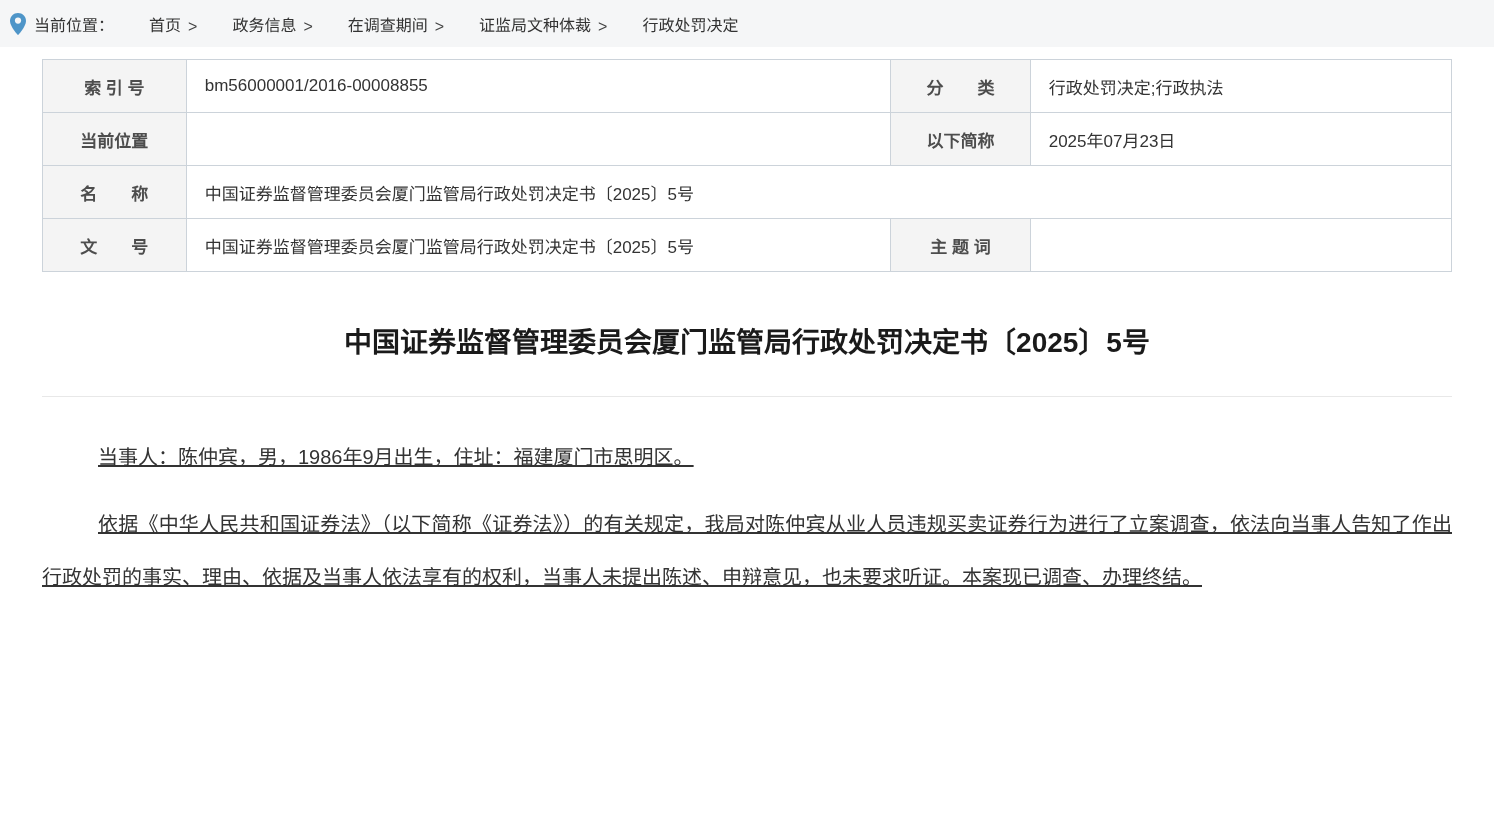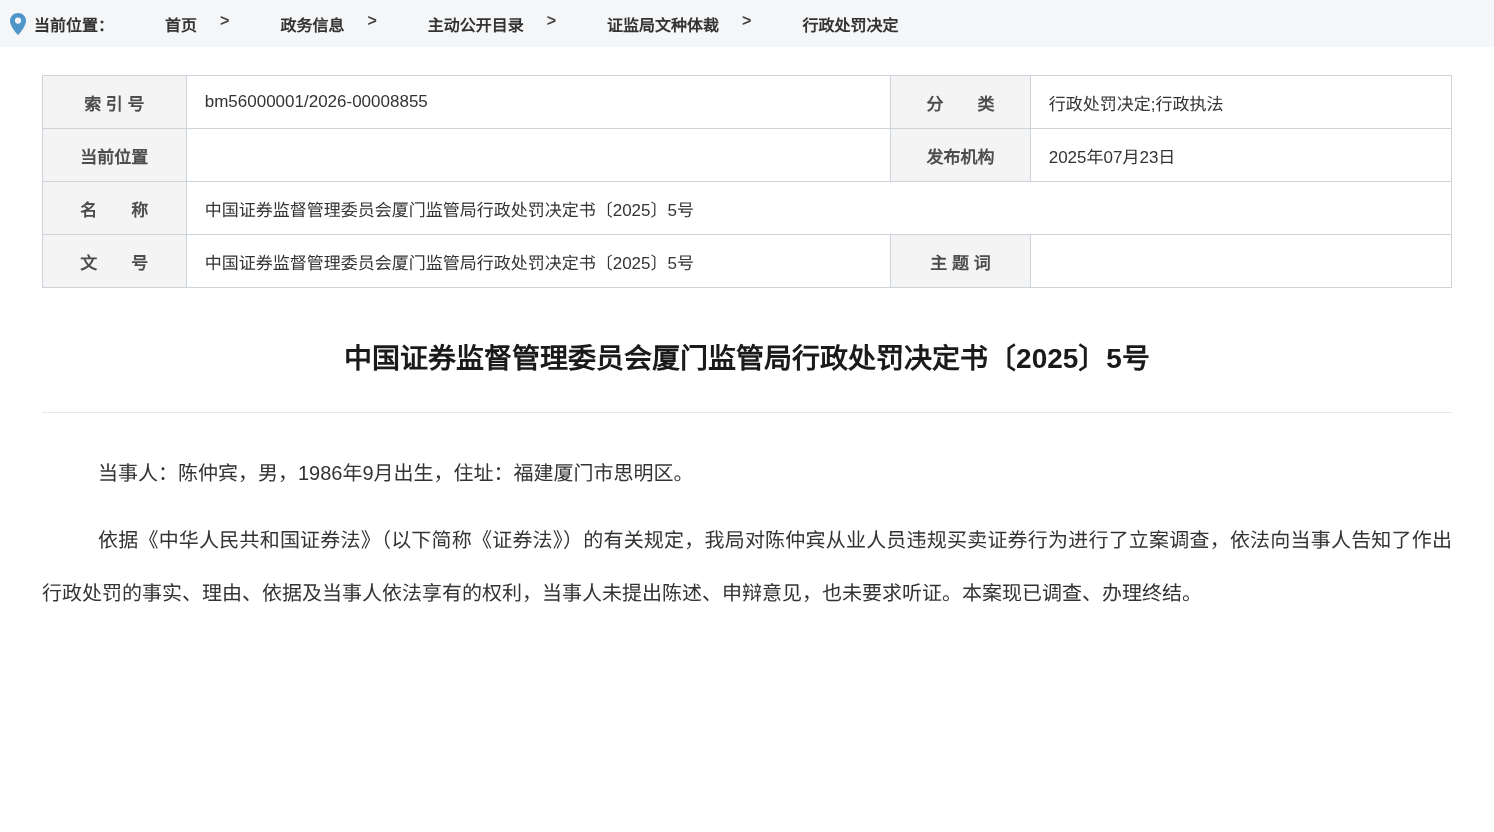--- a/index.html
+++ b/index.html
@@ -15,32 +15,32 @@
     width: 100%;
     height: 47px;
     background: #f5f6f7;
     display: flex;
     align-items: center;
     padding-left: 10px;
     font-size: 16px;
     color: #333333;
   }
   .pin-icon { width: 16px; height: 22px; margin-right: 8px; flex: 0 0 auto; }
-  .crumbs { display: flex; align-items: flex-start; gap: 23px; white-space: nowrap; font-weight: bold; }
+  .crumbs { display: flex; align-items: flex-end; gap: 7px; white-space: nowrap; }
   .crumb { color: #333333; text-decoration: none; cursor: pointer; margin-left: 28px; }
   .crumb-sep { color: #444444; }
 
   
   .content { margin: 0 42px; }
 
   
   table.meta-table {
     width: 100%;
     border-collapse: collapse;
-    margin-top: 28px;
+    margin-top: 12px;
     table-layout: fixed;
   }
   table.meta-table td {
     border: 1px solid #ccd3da;
     height: 53px;
     font-size: 17px;
     vertical-align: middle;
   }
   td.m-label {
     background: #f4f4f4;
@@ -70,64 +70,65 @@
     height: 0;
   }
   .doc-body { margin-top: 34px; padding-bottom: 30px; }
   .doc-body p {
     font-size: 20px;
     line-height: 53px;
     color: #333333;
     text-align: justify;
     text-indent: 56px;
     margin-bottom: 14px;
+    text-decoration: underline;
   }
 </style>
 </head>
 <body>
 
 <div class="breadcrumb-bar">
   <svg class="pin-icon" viewBox="0 0 16 22" aria-hidden="true">
     <path d="M8 0C3.6 0 0 3.5 0 7.9 0 13.6 8 22 8 22s8-8.4 8-14.1C16 3.5 12.4 0 8 0z" fill="#4e95c8"></path>
     <circle cx="8" cy="7.6" r="3.1" fill="#f5f6f7"></circle>
   </svg>
   <nav class="crumbs">
     <span>当前位置：</span>
     <a class="crumb">首页</a>
     <span class="crumb-sep">&gt;</span>
     <a class="crumb">政务信息</a>
     <span class="crumb-sep">&gt;</span>
-    <a class="crumb">主动公开目录</a>
+    <a class="crumb">在调查期间</a>
     <span class="crumb-sep">&gt;</span>
     <a class="crumb">证监局文种体裁</a>
     <span class="crumb-sep">&gt;</span>
     <a class="crumb">行政处罚决定</a>
   </nav>
 </div>
 
 <div class="content">
 
   <table class="meta-table">
     <colgroup>
       <col style="width:10.2%">
         <col style="width:50%">
         <col style="width:9.9%">
         <col style="width:29.9%">
     </colgroup>
     <tbody>
         <tr>
       <td class="m-label">索 引 号</td>
-      <td class="m-value">bm56000001/2026-00008855</td>
+      <td class="m-value">bm56000001/2016-00008855</td>
       <td class="m-label">分　　类</td>
       <td class="m-value">行政处罚决定;行政执法</td>
     </tr>
     <tr>
       <td class="m-label">当前位置</td>
       <td class="m-value"></td>
-      <td class="m-label">发布机构</td>
+      <td class="m-label">以下简称</td>
       <td class="m-value">2025年07月23日</td>
     </tr>
     <tr>
       <td class="m-label">名　　称</td>
       <td class="m-value" colspan="3">中国证券监督管理委员会厦门监管局行政处罚决定书〔2025〕5号</td>
     </tr>
     <tr>
       <td class="m-label">文　　号</td>
       <td class="m-value">中国证券监督管理委员会厦门监管局行政处罚决定书〔2025〕5号</td>
       <td class="m-label">主 题 词</td>

